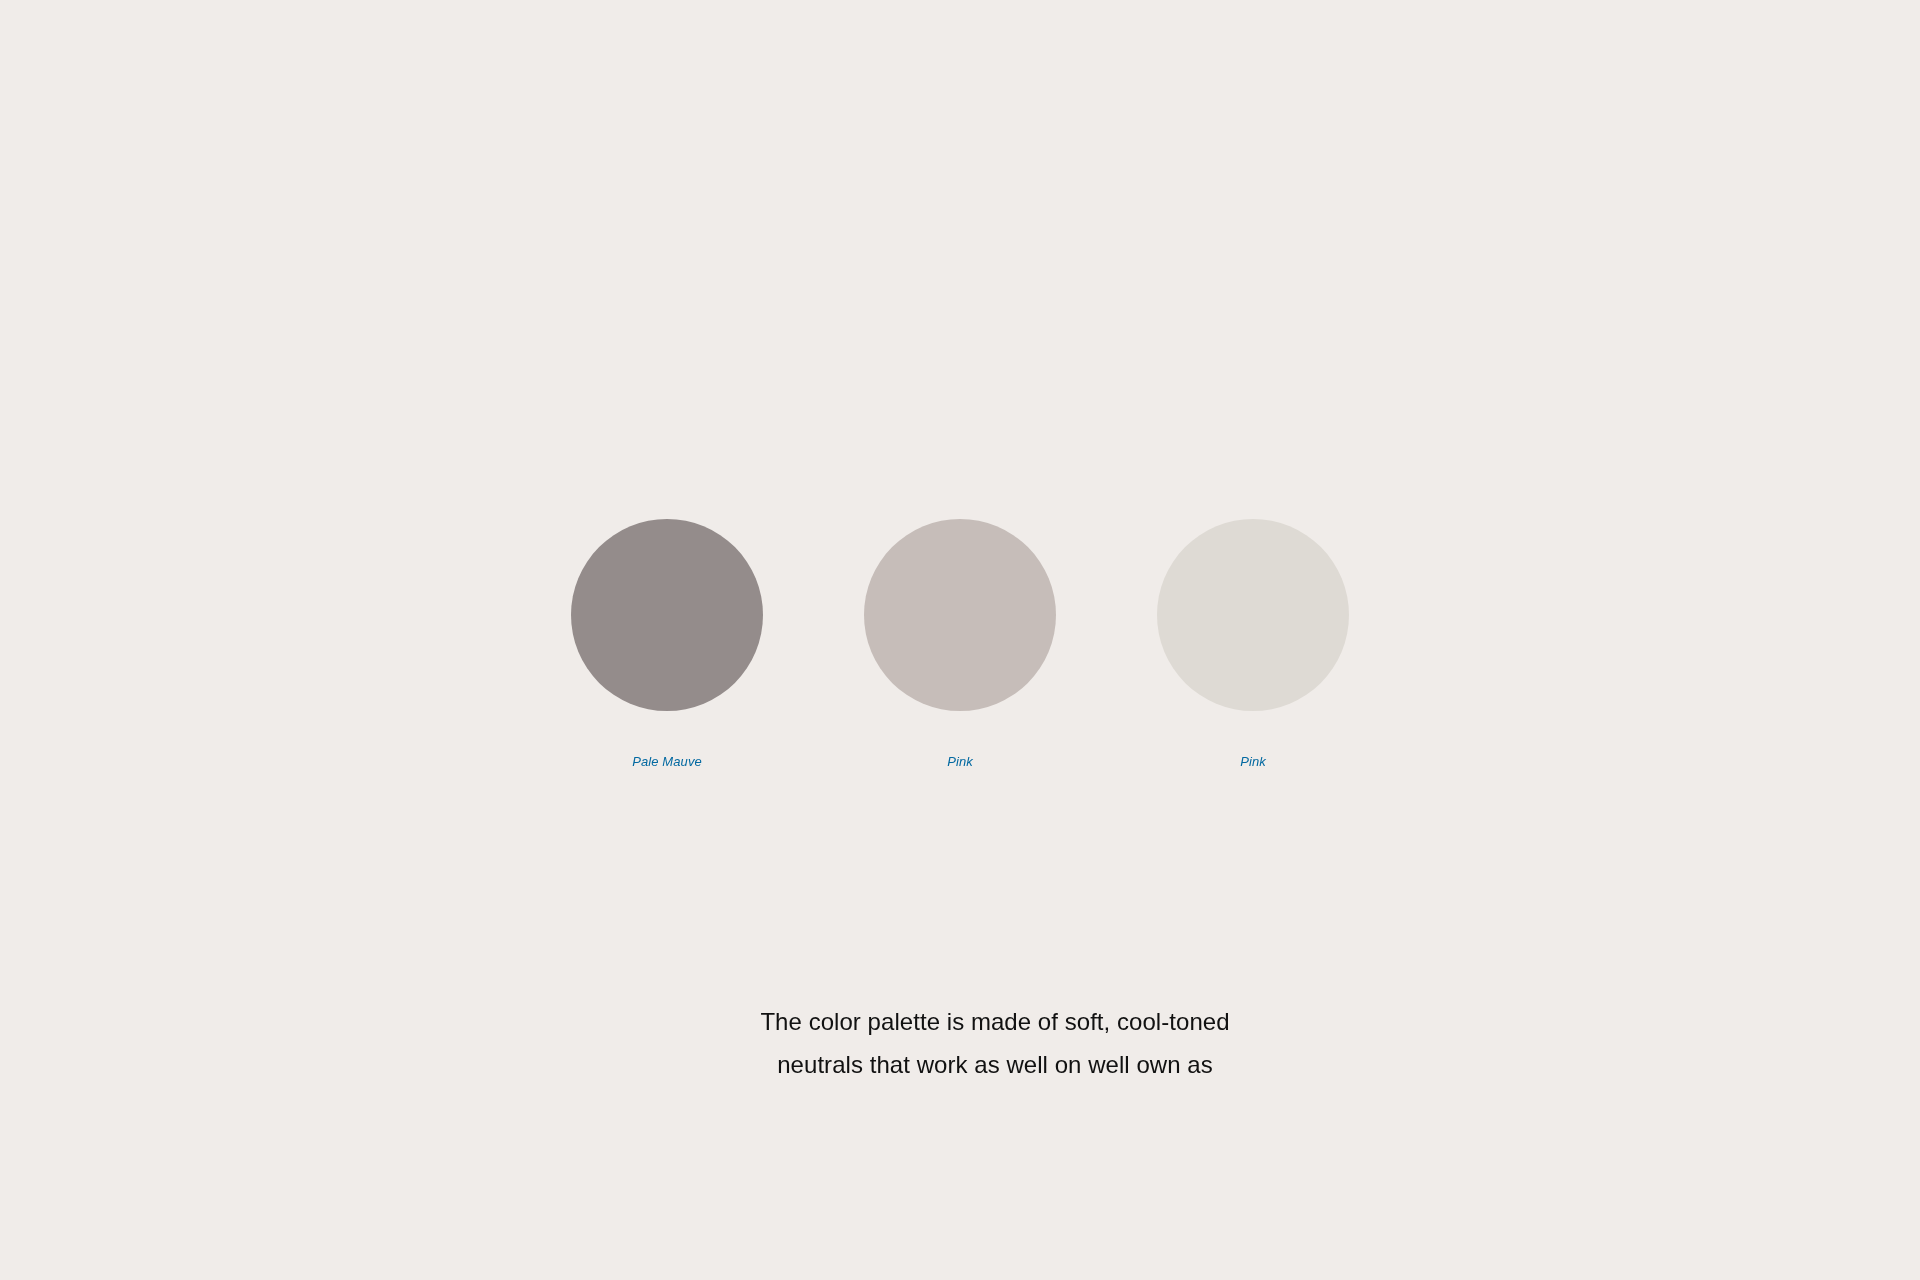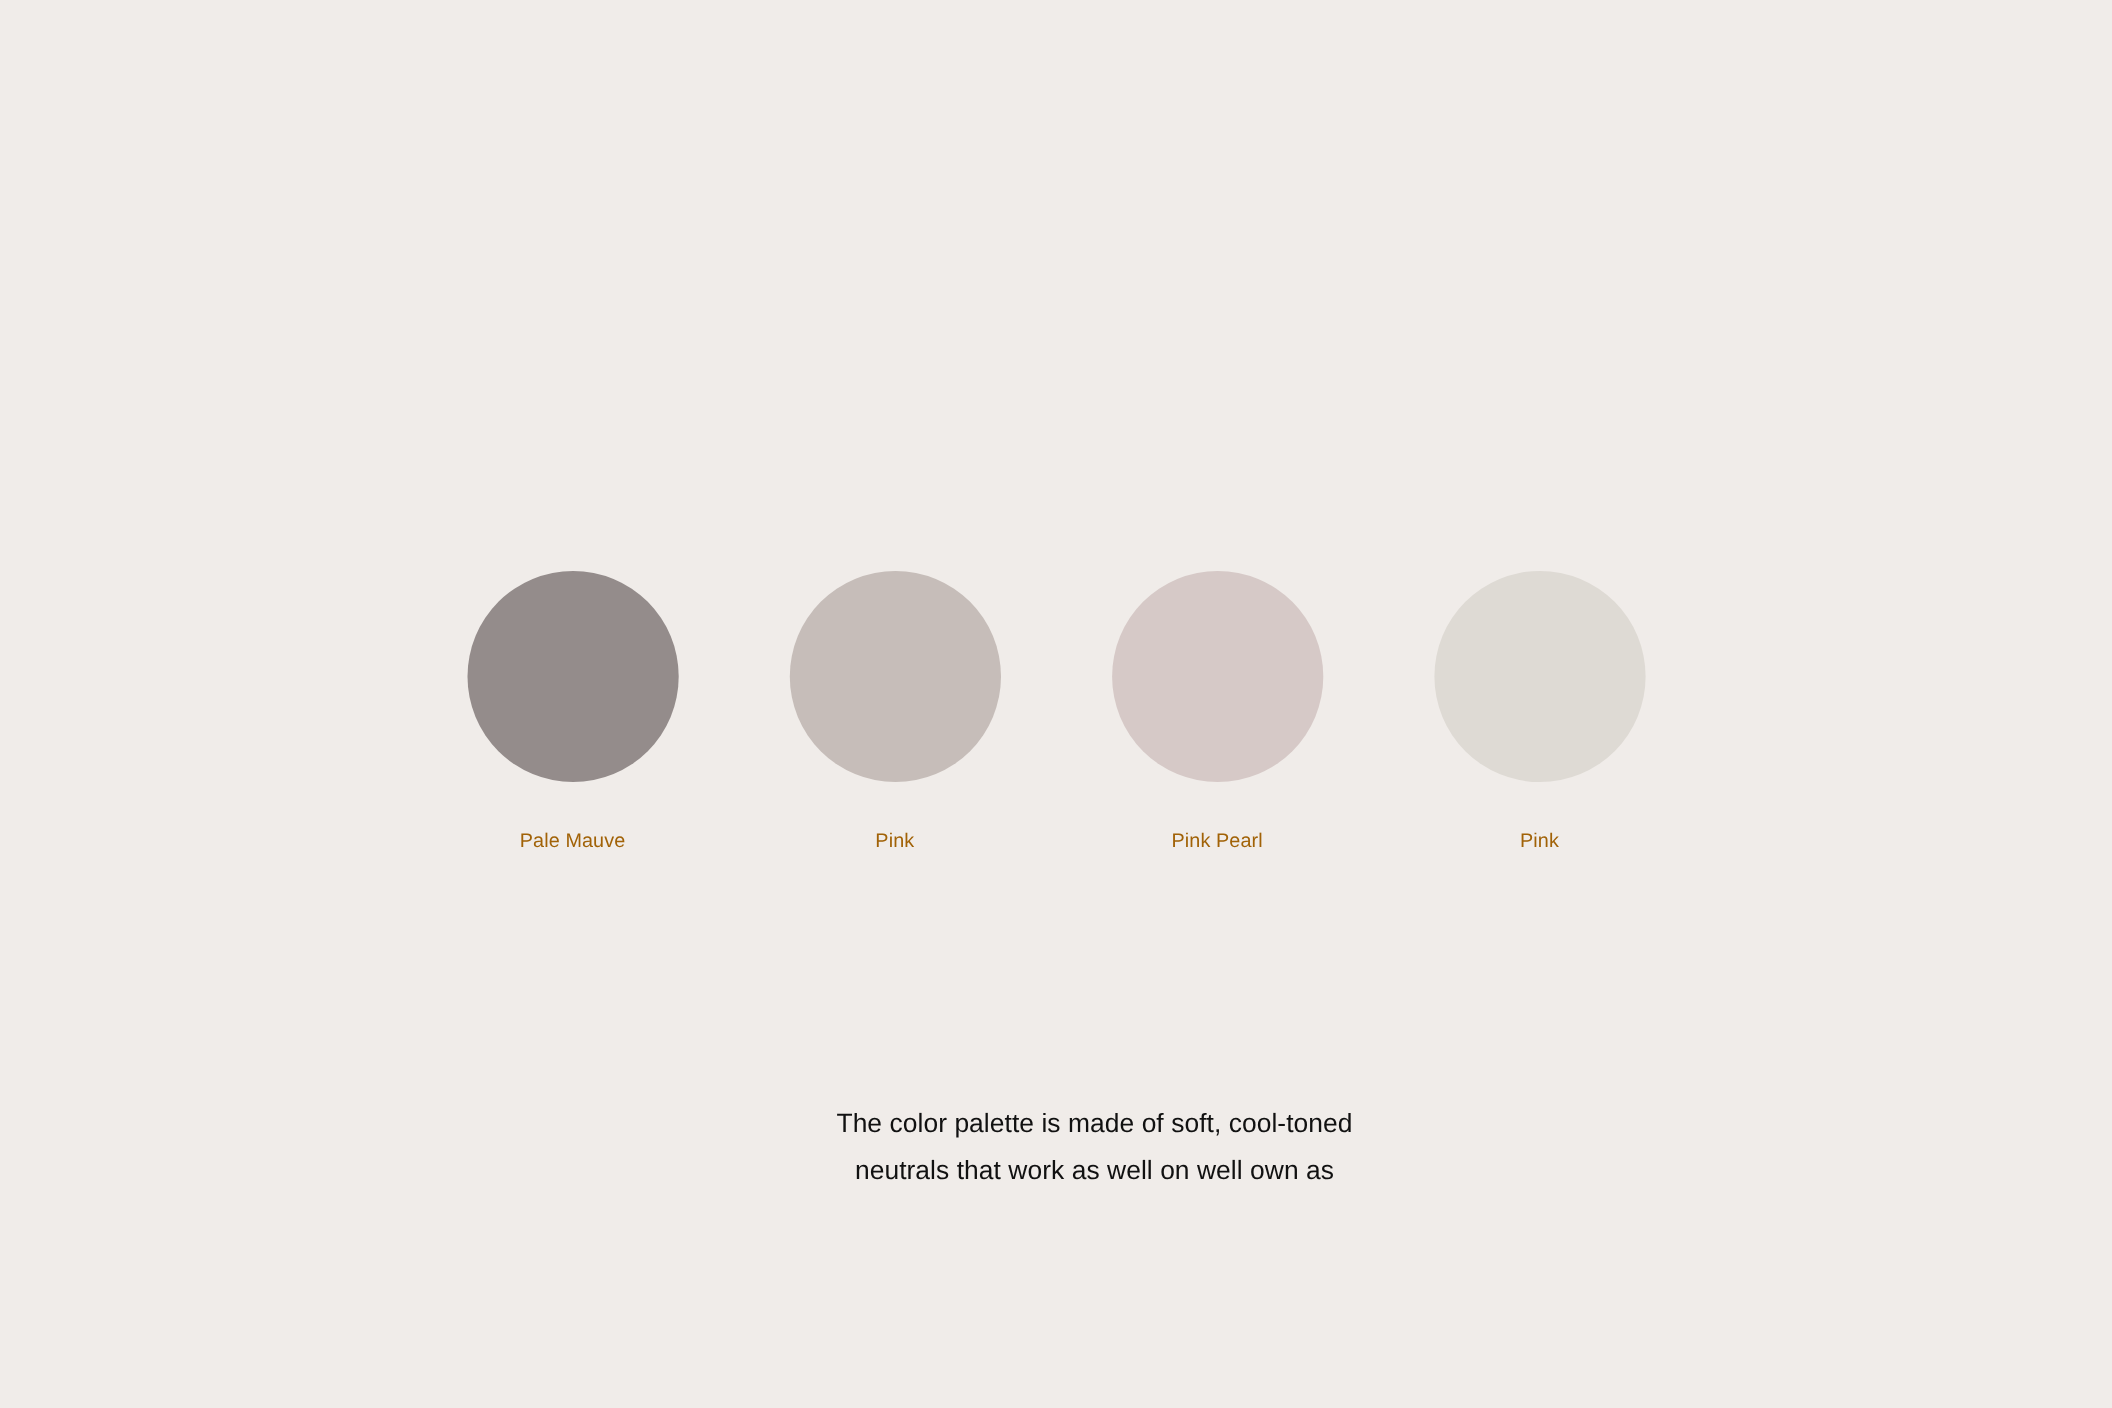--- a/index.html
+++ b/index.html
@@ -46,24 +46,25 @@
 
   .swatch-disc {
     width: 192px;
     height: 192px;
     border-radius: 50%;
     flex: 0 0 auto;
   }
 
   .swatch-label {
     margin-top: 44px;
-    font-size: 18px;
+    font-size: 13px;
+    font-style: italic;
     font-weight: 400;
     letter-spacing: 0.1px;
-    color: #a16207;
+    color: #0369a1;
     white-space: nowrap;
     line-height: 1;
   }
 
   
   .description {
     position: absolute;
     top: 1000px;
     left: 0;
     width: 1920px;
@@ -91,24 +92,20 @@
     <div class="swatch">
       <div class="swatch-disc" style="background: rgb(148, 140, 139);"></div>
       <div class="swatch-label">Pale Mauve</div>
     </div>
 
     <div class="swatch">
       <div class="swatch-disc" style="background: rgb(198, 189, 185);"></div>
       <div class="swatch-label">Pink</div>
     </div>
 
-    <div class="swatch">
-      <div class="swatch-disc" style="background: rgb(214, 201, 199);"></div>
-      <div class="swatch-label">Pink Pearl</div>
-    </div>
 
     <div class="swatch">
       <div class="swatch-disc" style="background: rgb(222, 218, 212);"></div>
       <div class="swatch-label">Pink</div>
     </div>
 
   </div>
 
   <div class="description">
     <p>

